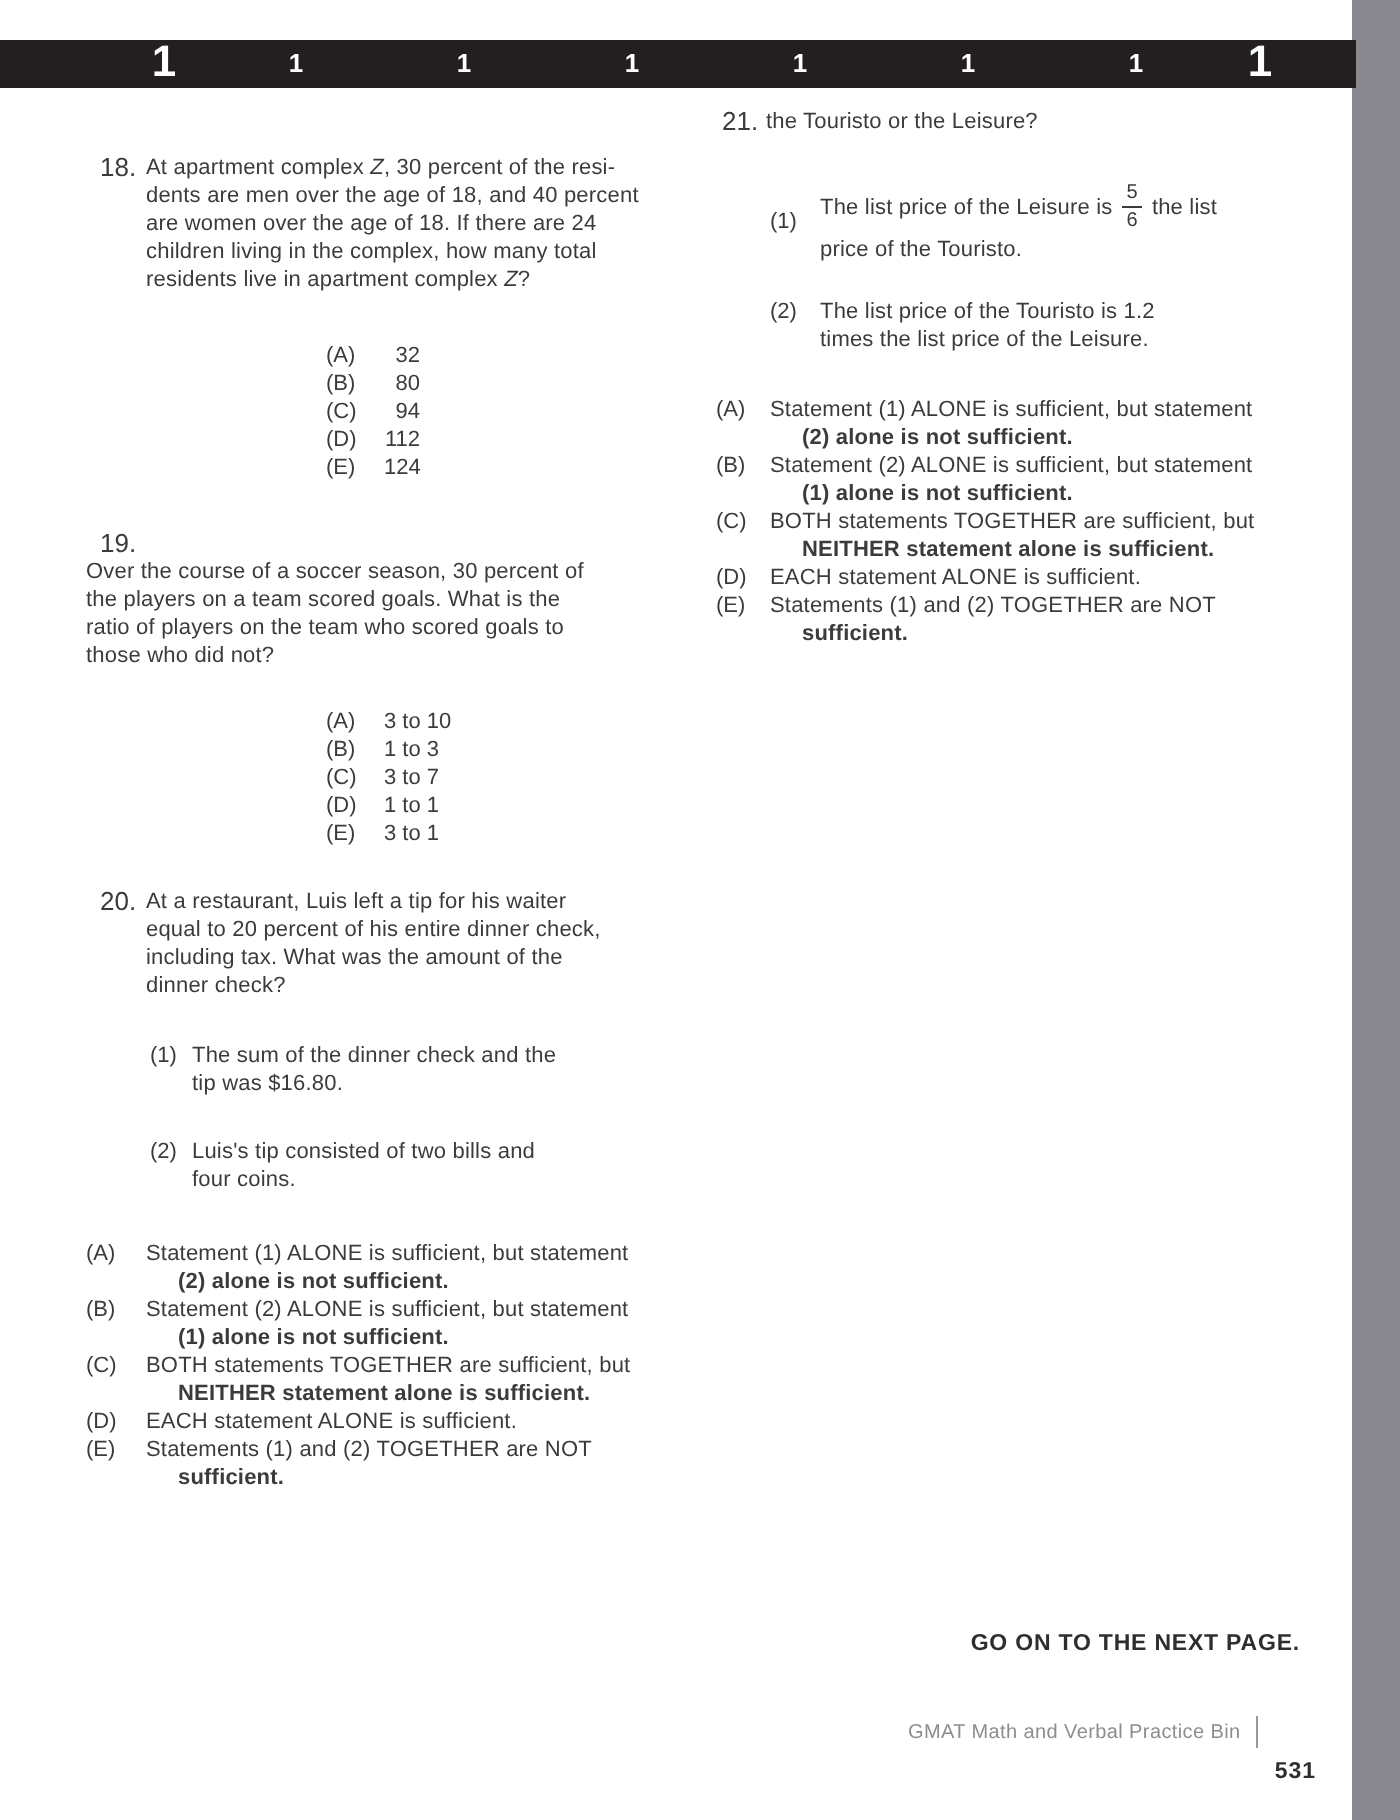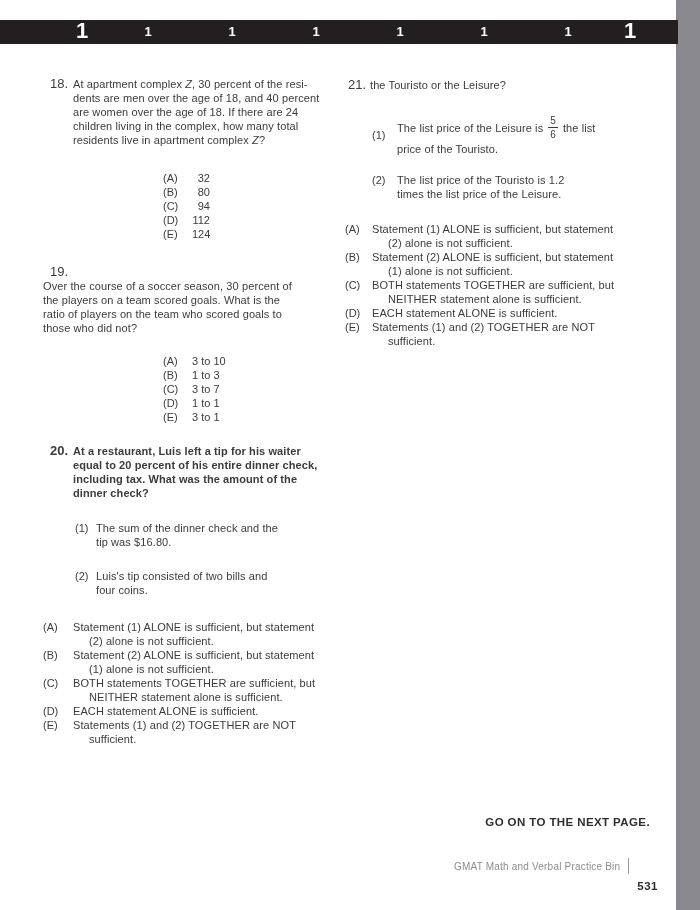--- a/index.html
+++ b/index.html
@@ -30,21 +30,21 @@
   }
   .one.big { font-size: 22px; }
 
   
   .cols {
     position: absolute; top: 0; left: 0;
     width: 676px; display: flex; align-items: flex-start;
   }
   .col { flex: none; }
   .col.left  { margin-left: 43px; width: 302px; padding-top: 77px; }
-  .col.right { width: 302px; padding-top: 78px; }
+  .col.right { margin-left: 13px; width: 302px; padding-top: 54px; }
 
   .line { font-size: 11px; line-height: 14px; letter-spacing: 0.1px; white-space: nowrap; }
   .it { font-style: italic; }
 
   .qrow { display: flex; }
   .qnum { flex: none; width: 23px; margin-left: 7px; font-size: 13px; line-height: 14px; }
   .right .qnum { margin-left: 3px; width: 22px; }
   .qtext { flex: 1 1 auto; }
 
   
@@ -58,27 +58,27 @@
   .stmt { display: flex; margin-left: 32px; }
   .right .stmt { margin-left: 27px; }
   .snum { flex: none; width: 21px; font-size: 11px; line-height: 14px; }
   .right .snum { width: 25px; }
 
   
   .dsrow { display: flex; }
   .dsletter { flex: none; width: 30px; font-size: 11px; line-height: 14px; }
   .right .dsletter { width: 27px; }
   .dstext { flex: 1 1 auto; }
-  .dstext .wrap { padding-left: 16px; }
+  .dstext .wrap { padding-left: 16px; font-weight: bold; }
 
   
   .mt-q18opts { margin-top: 24px; }
   .mt-q19     { margin-top: 24px; flex-direction: column; }
   .mt-q19opts { margin-top: 19px; }
-  .mt-q20     { margin-top: 20px; font-weight: bold; }
+  .mt-q20     { margin-top: 20px; }
   .mt-s1      { margin-top: 21px; }
   .mt-s2      { margin-top: 20px; }
   .mt-ds      { margin-top: 23px; }
   
   .mt-q21s1   { margin-top: 21px; }
   .mt-q21s2   { margin-top: 17px; }
   .mt-dsr     { margin-top: 21px; }
 
   
   .fracline { display: flex; align-items: center; height: 29px; white-space: nowrap; }

